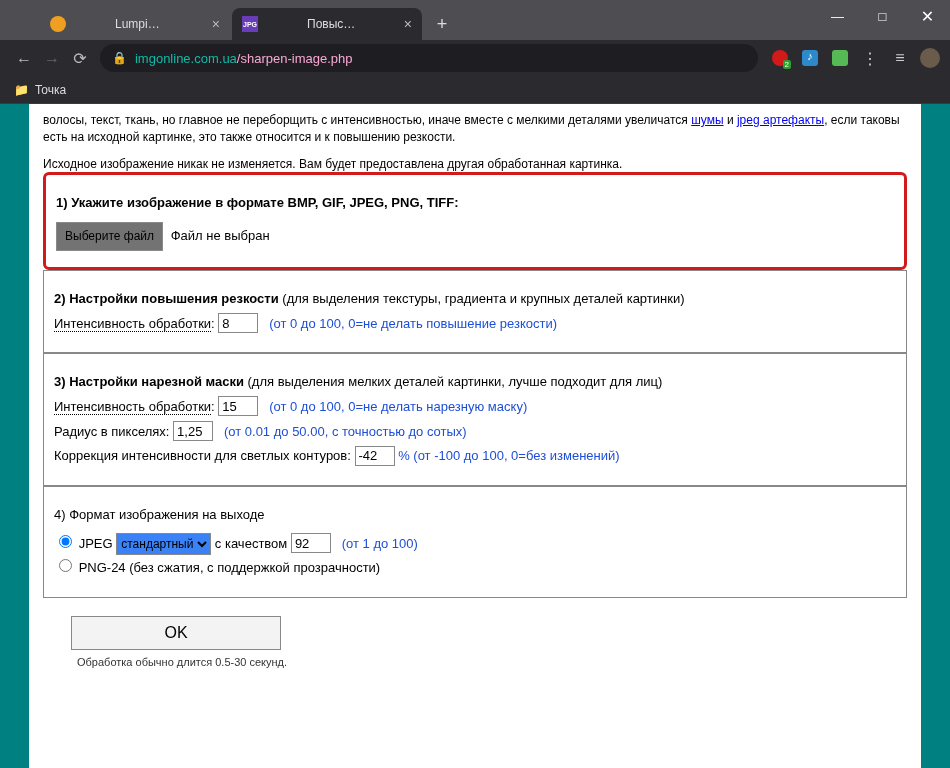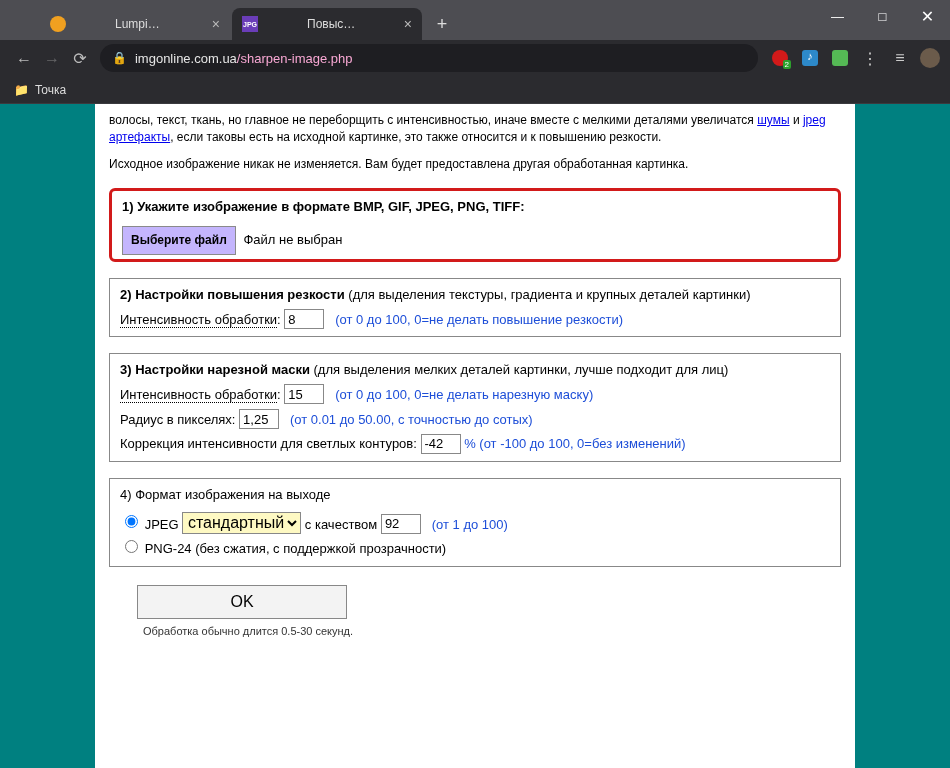--- a/index.html
+++ b/index.html
@@ -18,50 +18,50 @@
   .tab .fav { width: 16px; height: 16px; margin-right: 8px; flex-shrink: 0; }
   .tab .title { white-space: nowrap; overflow: hidden; text-overflow: ellipsis; flex: 1; }
   .tab .tab-x { margin-left: 6px; color: #bbb; font-size: 14px; }
   .newtab { width: 28px; height: 28px; color: #ddd; font-size: 18px; display: flex; align-items: center; justify-content: center; margin-left: 4px; }
 
   
   .addr-row { position: absolute; top: 40px; left: 0; right: 0; height: 36px; background: #2b2b2f; display: flex; align-items: center; padding: 0 10px; }
   .nav-btn { width: 28px; height: 28px; color: #bbb; display: flex; align-items: center; justify-content: center; font-size: 16px; }
   .omnibox { flex: 1; height: 28px; background: #1e1e22; border-radius: 14px; display: flex; align-items: center; padding: 0 12px; margin: 0 6px; color: #ddd; font-size: 13px; }
   .lock { margin-right: 8px; color: #9a9aa0; font-size: 12px; }
-  .urlhost { color: #e5e5e5; }
+  .urlhost { color: #14b8a6; }
   .urlpath { color: #f9a8d4; }
   .ext-icons { display: flex; align-items: center; gap: 10px; margin-left: 6px; }
   .ext { width: 20px; height: 20px; display:flex; align-items:center; justify-content:center; }
 
   
   .bm-row { position: absolute; top: 76px; left: 0; right: 0; height: 28px; background: #2b2b2f; display: flex; align-items: center; padding: 0 14px; color: #ddd; font-size: 12px; border-bottom: 1px solid #3a3a3e; }
   .bm-item { display: flex; align-items: center; gap: 6px; }
   .bm-item .folder { color: #f5c451; }
 
   
   .viewport { position: absolute; top: 104px; left: 0; right: 0; bottom: 0; background: #008080; display: flex; justify-content: center; }
-  .page { width: 760px; background: #fff; padding: 8px 14px 20px 14px; font-size: 13px; color: #000; }
+  .page { width: 892px; background: #fff; padding: 8px 14px 20px 14px; font-size: 13px; color: #000; }
 
   .intro { font-size: 12px; line-height: 1.4; color: #000; }
   .intro a { color: #0000ee; text-decoration: underline; }
 
-  .panel { border: 1px solid #888; padding: 4px 10px; margin-top: 16px; line-height: 1.9; }
+  .panel { border: 1px solid #888; padding: 16px 10px; margin-top: 0; line-height: 1.9; }
   .panel.highlight { border: 3px solid #d21a1a; border-radius: 6px; }
 
   .panel .head { font-weight: bold; }
 
   .dotted { border-bottom: 1px dotted #000; }
   input[type=text].numfield { width: 40px; height: 20px; font-size: 13px; border: 1px solid #888; padding: 1px 3px; }
   .hint { color: #1d4ed8; }
 
-  .filebtn { display: inline-block; background: #c4b5fd; border: 1px solid #8a8a8a; padding: 2px 8px; font-size: 12px; font-weight: bold; }
+  .filebtn { display: inline-block; background: #737373; border: 1px solid #8a8a8a; padding: 2px 8px; font-size: 12px; }
   .filestatus { margin-left: 4px; font-size: 13px; }
 
-  select.jpegsel { height: 22px; font-size: 16px; border: 1px solid #888; background: #fef9c3; text-align: right; }
+  select.jpegsel { height: 22px; font-size: 12px; border: 1px solid #888; background: #3b82f6; }
 
   .ok-wrap { margin-top: 18px; text-align: left; padding-left: 28px; }
   .ok-btn { width: 210px; height: 34px; border: 1px solid #888; background: #f3f3f3; font-size: 16px; display: inline-flex; align-items: center; justify-content: center; }
   .ok-note { font-size: 11px; color: #333; margin-top: 6px; margin-left: 6px; }
 
 </style>
 </head>
 <body>
 
 <div class="window-ctrl">

